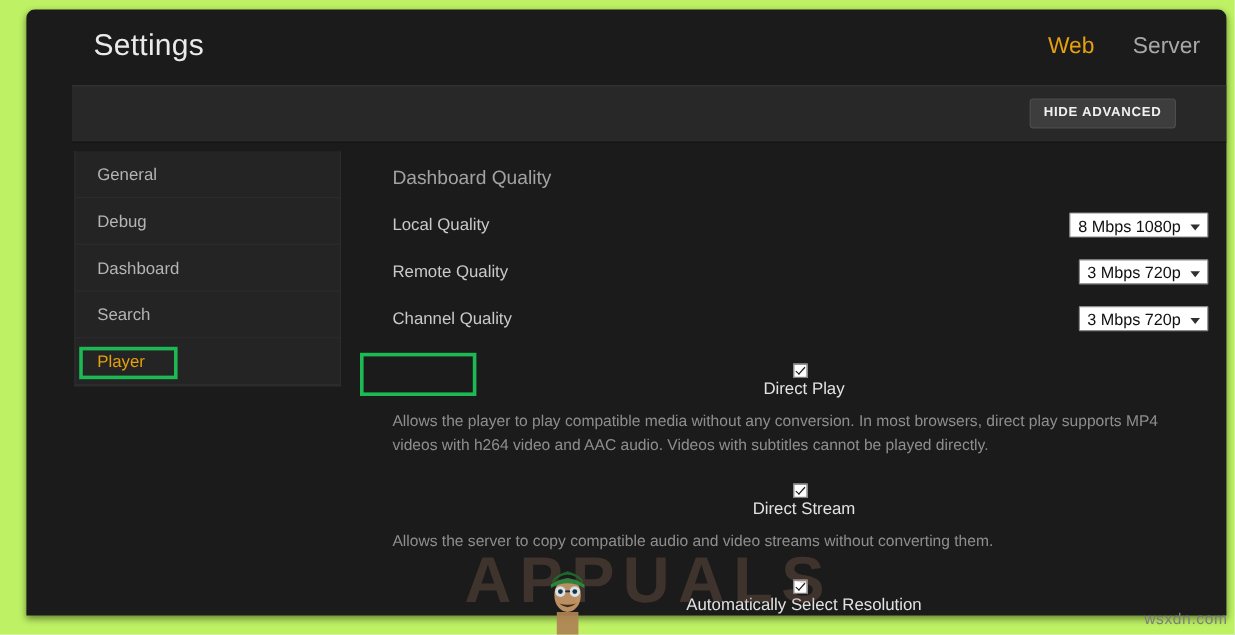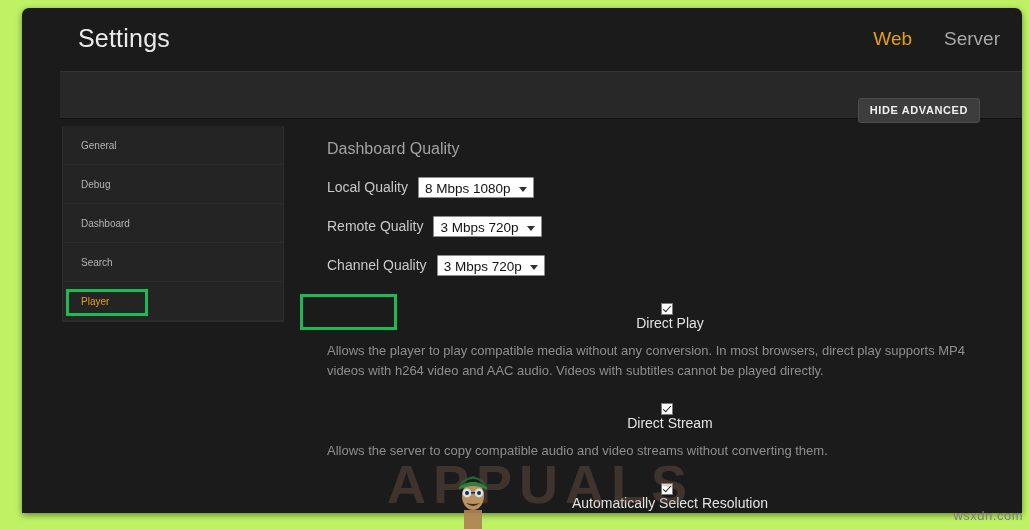--- a/index.html
+++ b/index.html
@@ -89,21 +89,20 @@
     color: #f0f0f0;
     border: 1px solid #4d4d4d;
     border-radius: 3px;
     font-size: 11px;
     font-weight: bold;
     letter-spacing: 0.6px;
     padding: 6px 11px 6px 11px;
     cursor: pointer;
     line-height: 1;
     font-family: "Liberation Sans", sans-serif;
-    margin-top: 16px;
   }
 
   
   .content-wrap {
     position: absolute;
     left: 0;
     top: 112px;
     width: 1000px;
     height: 393px;
   }
@@ -117,21 +116,21 @@
     background: #242424;
     border: 1px solid #2e2e2e;
     border-top: none;
     box-sizing: border-box;
   }
   .sidebar-item {
     position: relative;
     height: 39px;
     line-height: 39px;
     padding-left: 18px;
-    font-size: 10px;
+    font-size: 14px;
     color: #b4b4b4;
     border-bottom: 1px solid #2c2c2c;
     box-sizing: border-box;
     cursor: pointer;
   }
   .sidebar-item.selected {
     color: #e5a00d;
   }
   .sidebar-item:last-child {
     border-bottom: 1px solid #2c2c2c;
@@ -148,20 +147,21 @@
     font-size: 16px;
     color: #a2a2a2;
     margin: 20px 0 18px 20px;
     font-weight: 400;
   }
   .field-row {
     display: flex;
     align-items: center;
     margin: 0 0 17px 20px;
     height: 22px;
+    justify-content: space-between;
   }
   .field-label {
     font-size: 14px;
     color: #c9c9c9;
     white-space: nowrap;
   }
   .select-box {
     position: relative;
     margin-left: 10px;
     background: #ffffff;

